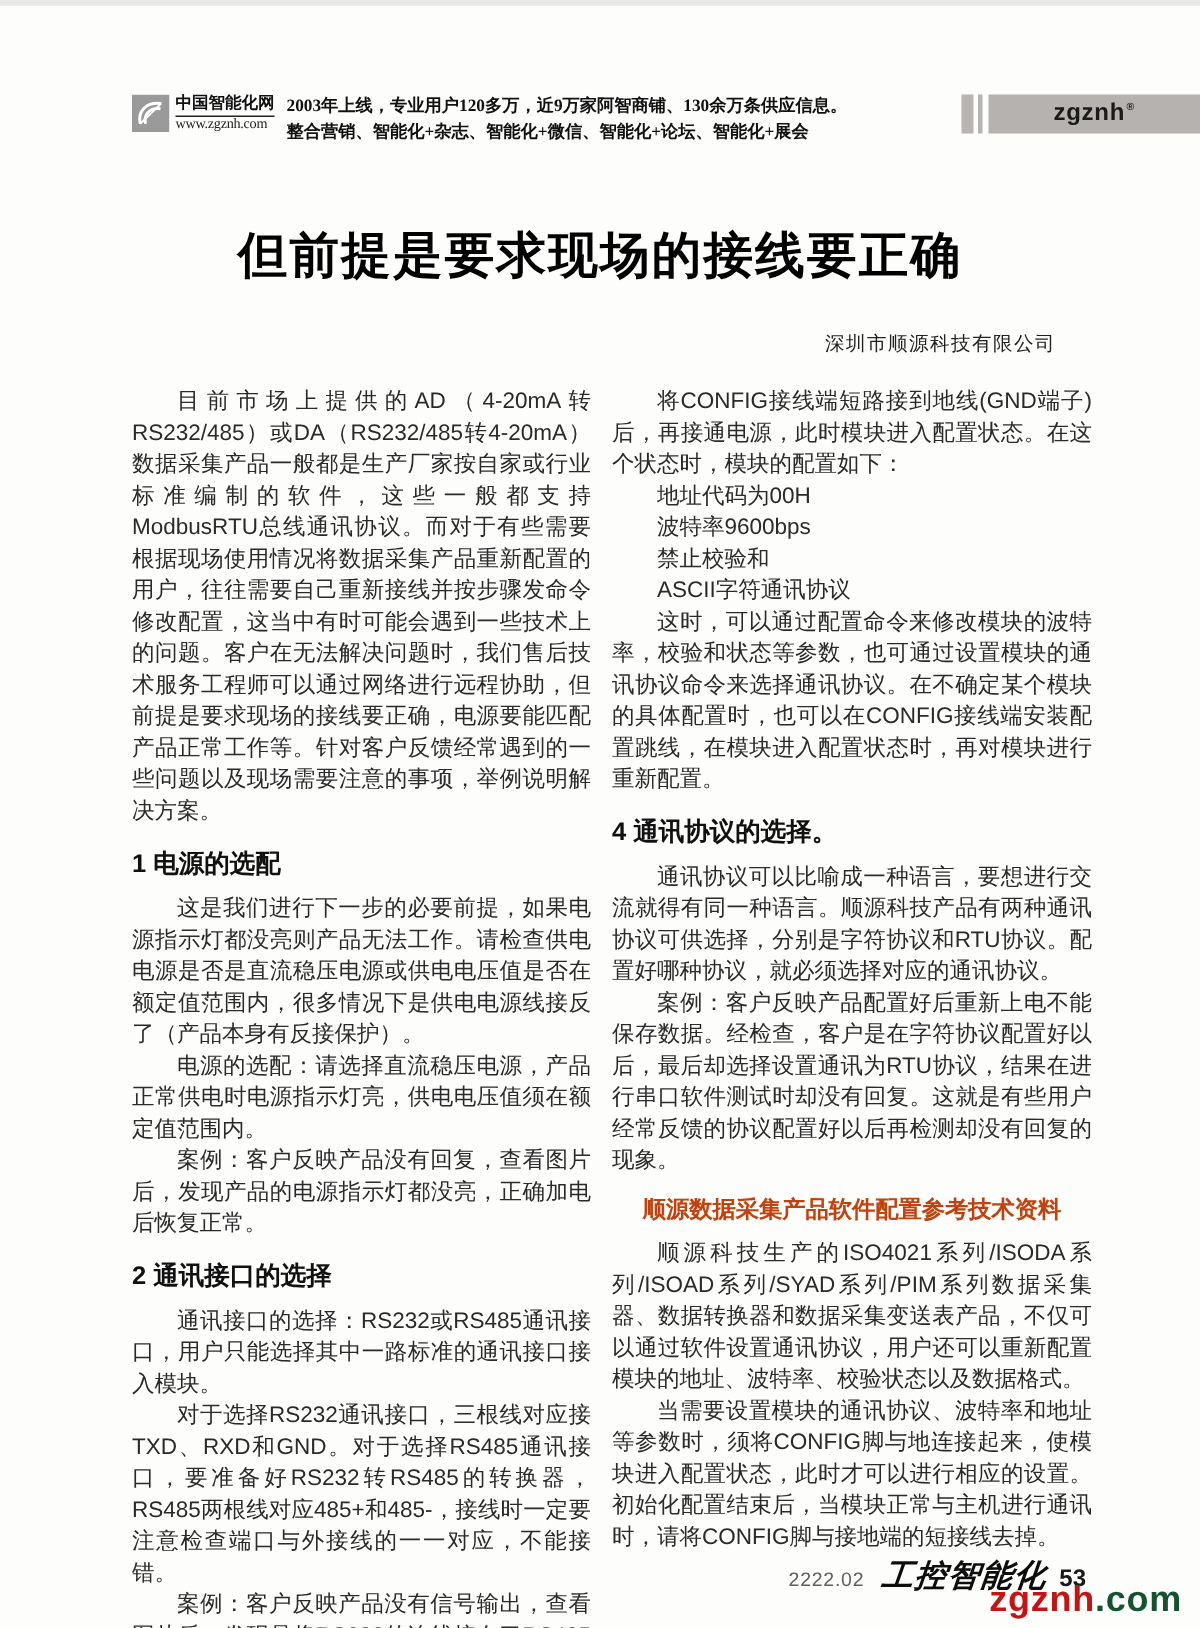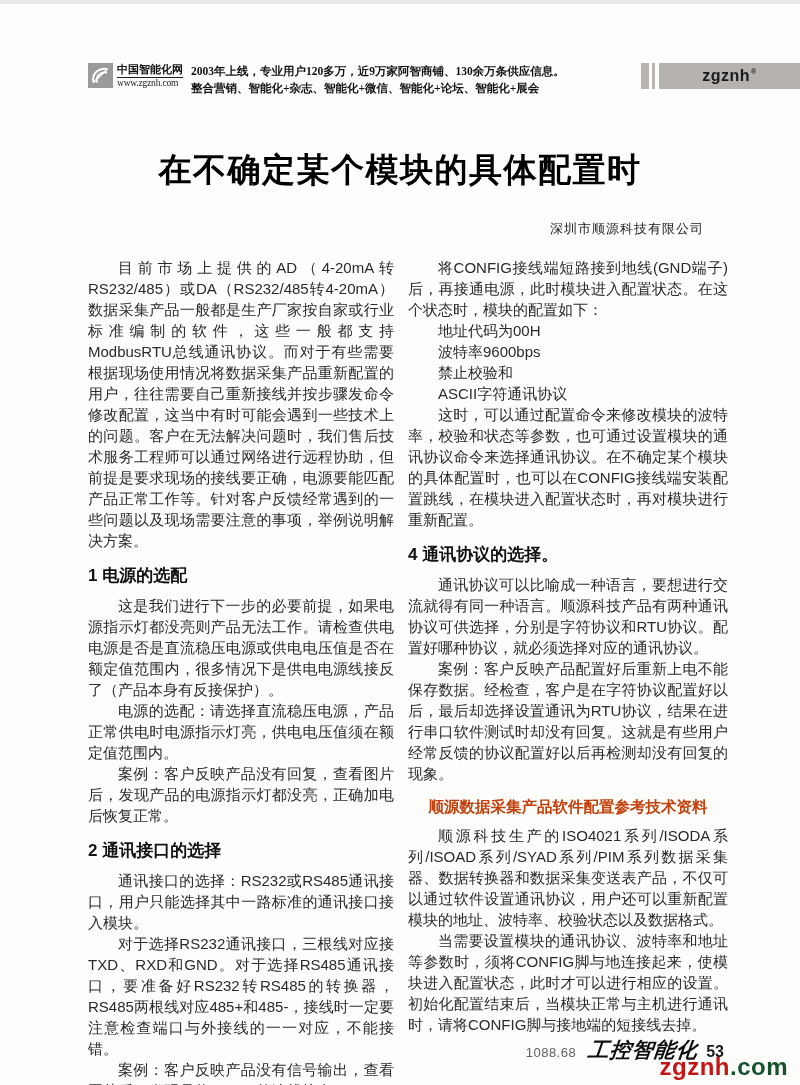--- a/index.html
+++ b/index.html
@@ -77,21 +77,21 @@
     <div class="tab-group">
       <div class="tab-bar wide"></div>
       <div class="tab-bar thin"></div>
       <div class="brand-tab">
         <span>zgznh</span>
           <span class="brand-reg">®</span>
       </div>
     </div>
   </div>
 
-  <div class="article-title">在不确定某个模块的具体配置时</div>
+  <div class="article-title">但前提是要求现场的接线要正确</div>
   <div class="article-author">深圳市顺源科技有限公司</div>
 
   <div class="columns">
     <div class="col left">
       <p class="body-p">目前市场上提供的AD（4-20mA转RS232/485）或DA（RS232/485转4-20mA）数据采集产品一般都是生产厂家按自家或行业标准编制的软件，这些一般都支持ModbusRTU总线通讯协议。而对于有些需要根据现场使用情况将数据采集产品重新配置的用户，往往需要自己重新接线并按步骤发命令修改配置，这当中有时可能会遇到一些技术上的问题。客户在无法解决问题时，我们售后技术服务工程师可以通过网络进行远程协助，但前提是要求现场的接线要正确，电源要能匹配产品正常工作等。针对客户反馈经常遇到的一些问题以及现场需要注意的事项，举例说明解决方案。</p>
       <h3 class="sec-h">1 电源的选配</h3>
       <p class="body-p">这是我们进行下一步的必要前提，如果电源指示灯都没亮则产品无法工作。请检查供电电源是否是直流稳压电源或供电电压值是否在额定值范围内，很多情况下是供电电源线接反了（产品本身有反接保护）。</p>
       <p class="body-p">电源的选配：请选择直流稳压电源，产品正常供电时电源指示灯亮，供电电压值须在额定值范围内。</p>
       <p class="body-p">案例：客户反映产品没有回复，查看图片后，发现产品的电源指示灯都没亮，正确加电后恢复正常。</p>
       <h3 class="sec-h">2 通讯接口的选择</h3>
@@ -110,21 +110,21 @@
       <h3 class="sec-h">4 通讯协议的选择。</h3>
       <p class="body-p">通讯协议可以比喻成一种语言，要想进行交流就得有同一种语言。顺源科技产品有两种通讯协议可供选择，分别是字符协议和RTU协议。配置好哪种协议，就必须选择对应的通讯协议。</p>
       <p class="body-p">案例：客户反映产品配置好后重新上电不能保存数据。经检查，客户是在字符协议配置好以后，最后却选择设置通讯为RTU协议，结果在进行串口软件测试时却没有回复。这就是有些用户经常反馈的协议配置好以后再检测却没有回复的现象。</p>
       <h4 class="center-h">顺源数据采集产品软件配置参考技术资料</h4>
       <p class="body-p">顺源科技生产的ISO4021系列/ISODA系列/ISOAD系列/SYAD系列/PIM系列数据采集器、数据转换器和数据采集变送表产品，不仅可以通过软件设置通讯协议，用户还可以重新配置模块的地址、波特率、校验状态以及数据格式。</p>
       <p class="body-p">当需要设置模块的通讯协议、波特率和地址等参数时，须将CONFIG脚与地连接起来，使模块进入配置状态，此时才可以进行相应的设置。初始化配置结束后，当模块正常与主机进行通讯时，请将CONFIG脚与接地端的短接线去掉。</p>
     </div>
   </div>
 
   <div class="footer-line1">
-    <span class="footer-issue">1088.68</span>
+    <span class="footer-issue">2222.02</span>
     <span class="footer-maglogo">工控智能化</span>
     <span class="footer-page">53</span>
   </div>
   <div class="footer-site">
     <span class="red">zgznh</span><span class="dark">.com</span>
   </div>
 
 </div>
 
 </body></html>

